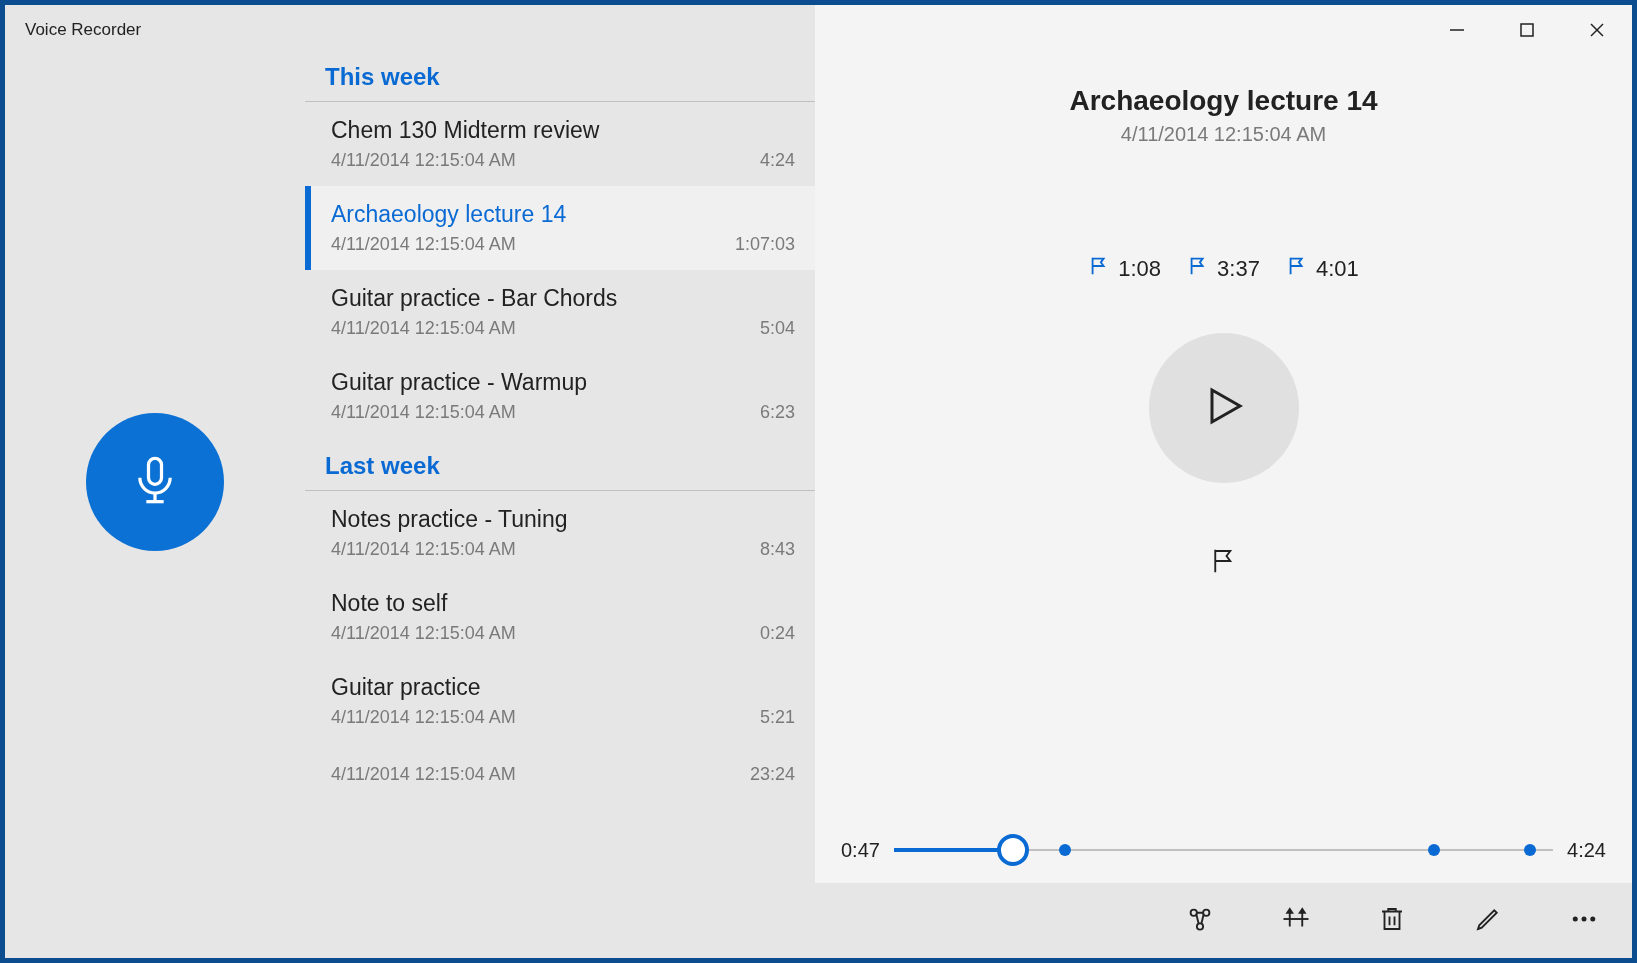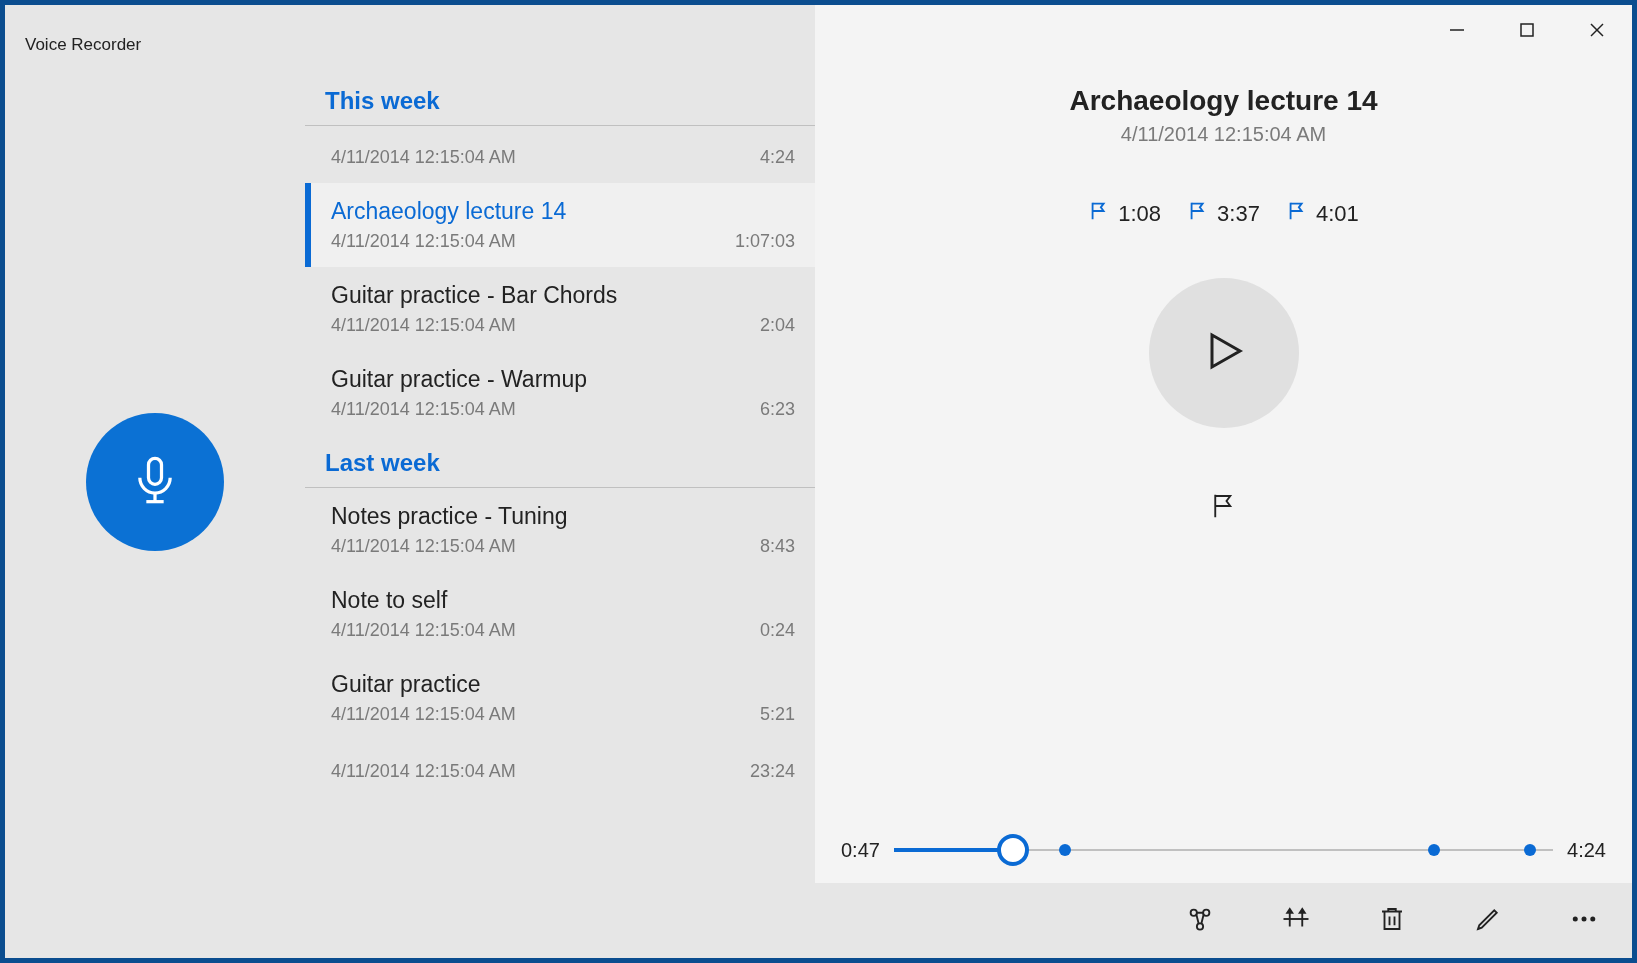--- a/index.html
+++ b/index.html
@@ -11,21 +11,21 @@
     background: #e6e6e6;
     display: flex;
     position: relative;
   }
   .titlebar {
     position: absolute;
     top: 0; left: 0; right: 0;
     height: 50px;
     display: flex;
     justify-content: space-between;
-    align-items: flex-end;
+    align-items: center;
     padding-left: 20px;
     z-index: 10;
   }
   .titlebar .title { font-size: 17px; color: #222; }
   .win-controls { display: flex; height: 100%; }
   .win-btn {
     width: 70px; height: 50px;
     display: flex; align-items: center; justify-content: center;
     font-size: 16px;
     color: #222;
@@ -44,21 +44,21 @@
     width: 138px; height: 138px;
     border-radius: 50%;
     background: #0b71d4;
     display: flex; align-items: center; justify-content: center;
   }
   .record-btn svg { width: 52px; height: 52px; }
 
   .list-panel {
     width: 510px;
     height: 100%;
-    padding-top: 68px;
+    padding-top: 44px;
     overflow: hidden;
     background: #e6e6e6;
     flex-shrink: 0;
   }
   .group-header {
     padding: 14px 20px 10px 20px;
     color: #0a6ad4;
     font-size: 24px;
     font-weight: 600;
     border-bottom: 1px solid #c0c0c0;
@@ -88,21 +88,21 @@
     position: relative;
   }
   .detail-header { text-align: center; margin-top: 20px; }
   .detail-title { font-size: 28px; font-weight: 600; color: #222; }
   .detail-date { font-size: 20px; color: #7a7a7a; margin-top: 6px; }
 
   .markers-row {
     display: flex;
     gap: 26px;
     justify-content: center;
-    margin-top: 54px;
+    margin-top: 109px;
   }
   .marker { display: flex; align-items: center; gap: 8px; color: #222; font-size: 22px; }
   .marker svg { width: 22px; height: 22px; }
 
   .play-btn {
     width: 150px; height: 150px;
     border-radius: 50%;
     background: #e0e0e0;
     display: flex; align-items: center; justify-content: center;
     margin: 50px auto 0 auto;
@@ -199,37 +199,38 @@
           <line x1="12" y1="18" x2="12" y2="22"></line>
           <line x1="8" y1="22" x2="16" y2="22"></line>
         </svg>
       </span>
     </div>
   </div>
 
   <div class="list-panel" id="list-panel">
       <div class="group-header">This week</div>
       <div class="item">
+        <div class="item-title">Chem 130 Midterm review</div>
         <div class="item-row">
           <div class="item-date">4/11/2014 12:15:04 AM</div>
           <div class="item-dur">4:24</div>
         </div>
       </div>
       <div class="item selected">
         <div class="item-title">Archaeology lecture 14</div>
         <div class="item-row">
           <div class="item-date">4/11/2014 12:15:04 AM</div>
           <div class="item-dur">1:07:03</div>
         </div>
       </div>
       <div class="item">
         <div class="item-title">Guitar practice - Bar Chords</div>
         <div class="item-row">
           <div class="item-date">4/11/2014 12:15:04 AM</div>
-          <div class="item-dur">2:04</div>
+          <div class="item-dur">5:04</div>
         </div>
       </div>
       <div class="item">
         <div class="item-title">Guitar practice - Warmup</div>
         <div class="item-row">
           <div class="item-date">4/11/2014 12:15:04 AM</div>
           <div class="item-dur">6:23</div>
         </div>
       </div>
       <div class="group-header">Last week</div>

